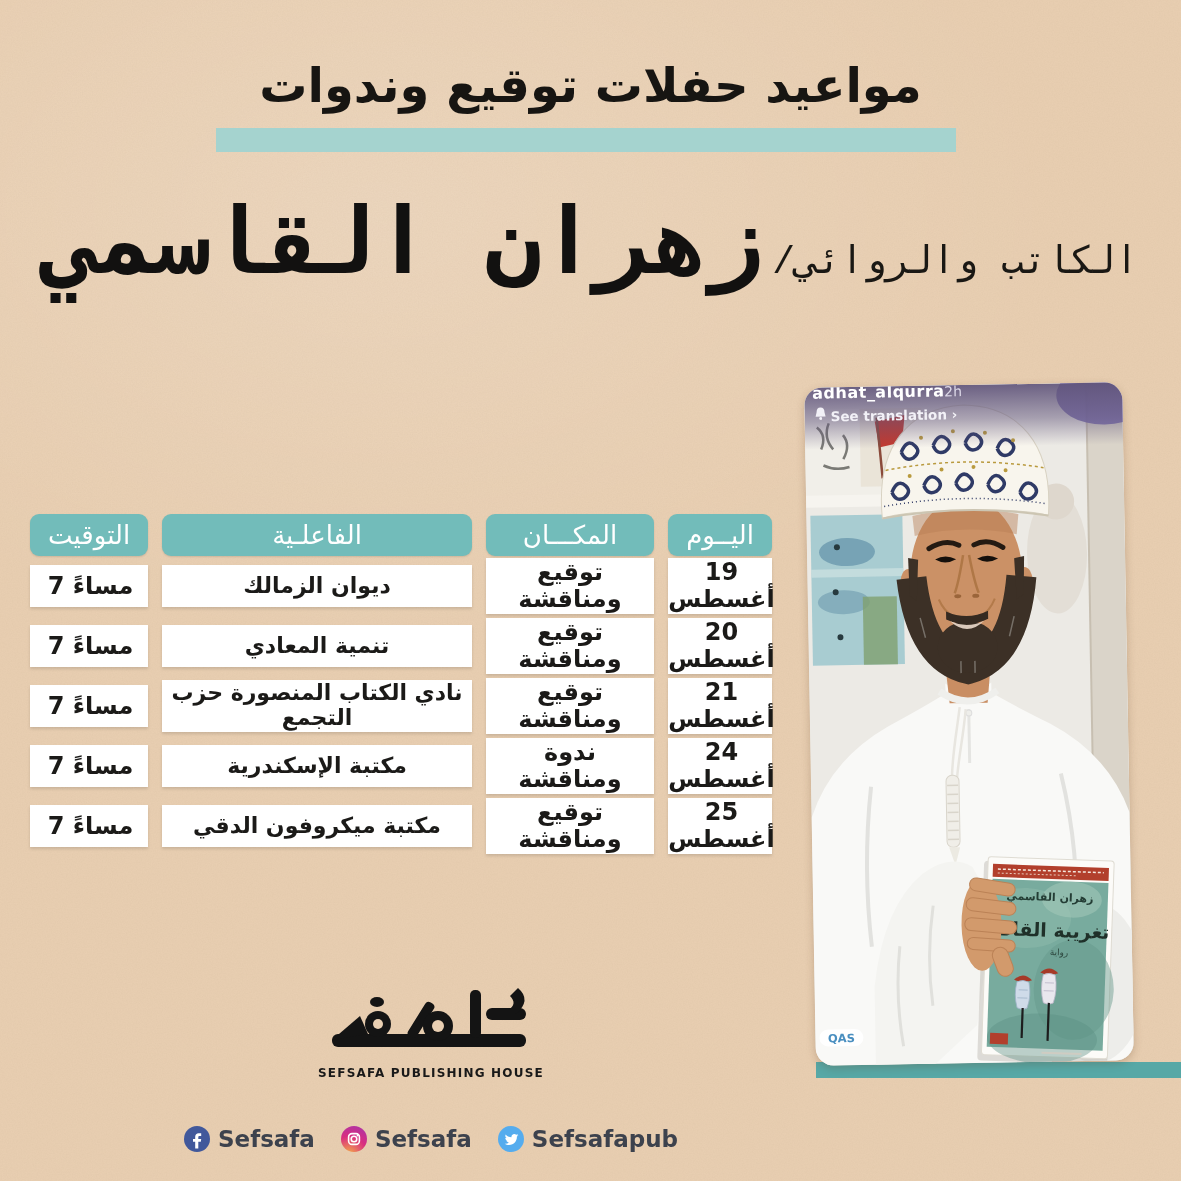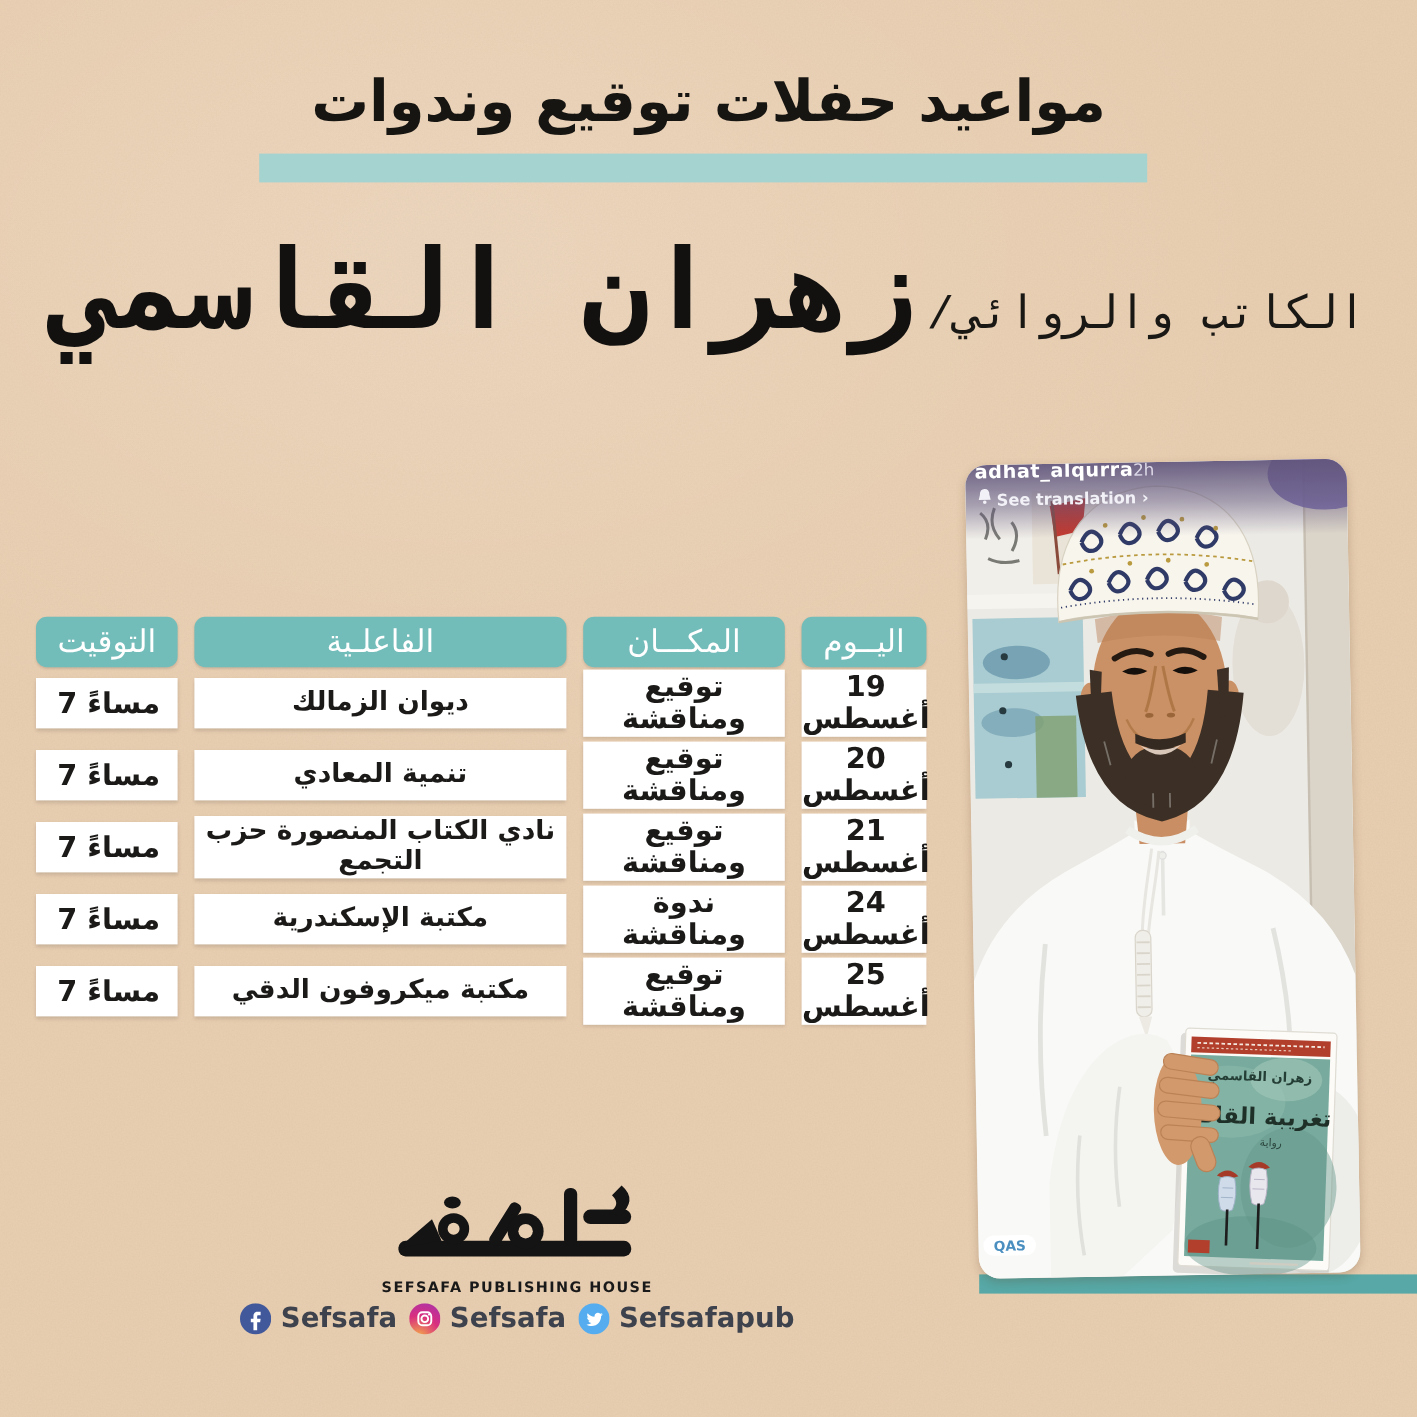--- a/index.html
+++ b/index.html
@@ -36,21 +36,21 @@
   .td.num{direction:ltr;padding-left:11px;}
   .td.place{font-size:22px;}
   
   .photo-bar{left:816px;top:1062px;width:365px;height:16px;background:#57a8a6;z-index:2;}
   .photo{left:810px;top:385px;width:318px;height:678px;transform:rotate(-1deg);
     border-radius:18px;overflow:hidden;z-index:3;box-shadow:0 3px 8px rgba(90,60,30,.25);background:#eceae5;}
   
   .logo-wrap{left:318px;top:982px;width:224px;text-align:center;}
   .logo-label{margin-top:4px;font-size:12px;font-weight:700;letter-spacing:1.2px;color:#191919;white-space:nowrap;}
   
-  .footer{left:0;top:1086px;width:862px;display:flex;justify-content:center;align-items:center;gap:10px;text-align:right;}
+  .footer{left:0;top:1126px;width:862px;display:flex;justify-content:center;align-items:center;gap:26px;text-align:right;}
   .social{display:flex;align-items:center;gap:8px;}
   .social-label{font-size:23px;font-weight:600;color:#3d424d;}
 </style>
 </head>
 <body>
 
 <div class="canvas">
 
   <svg class="grain" width="1181" height="1181">
     <filter id="grain">

